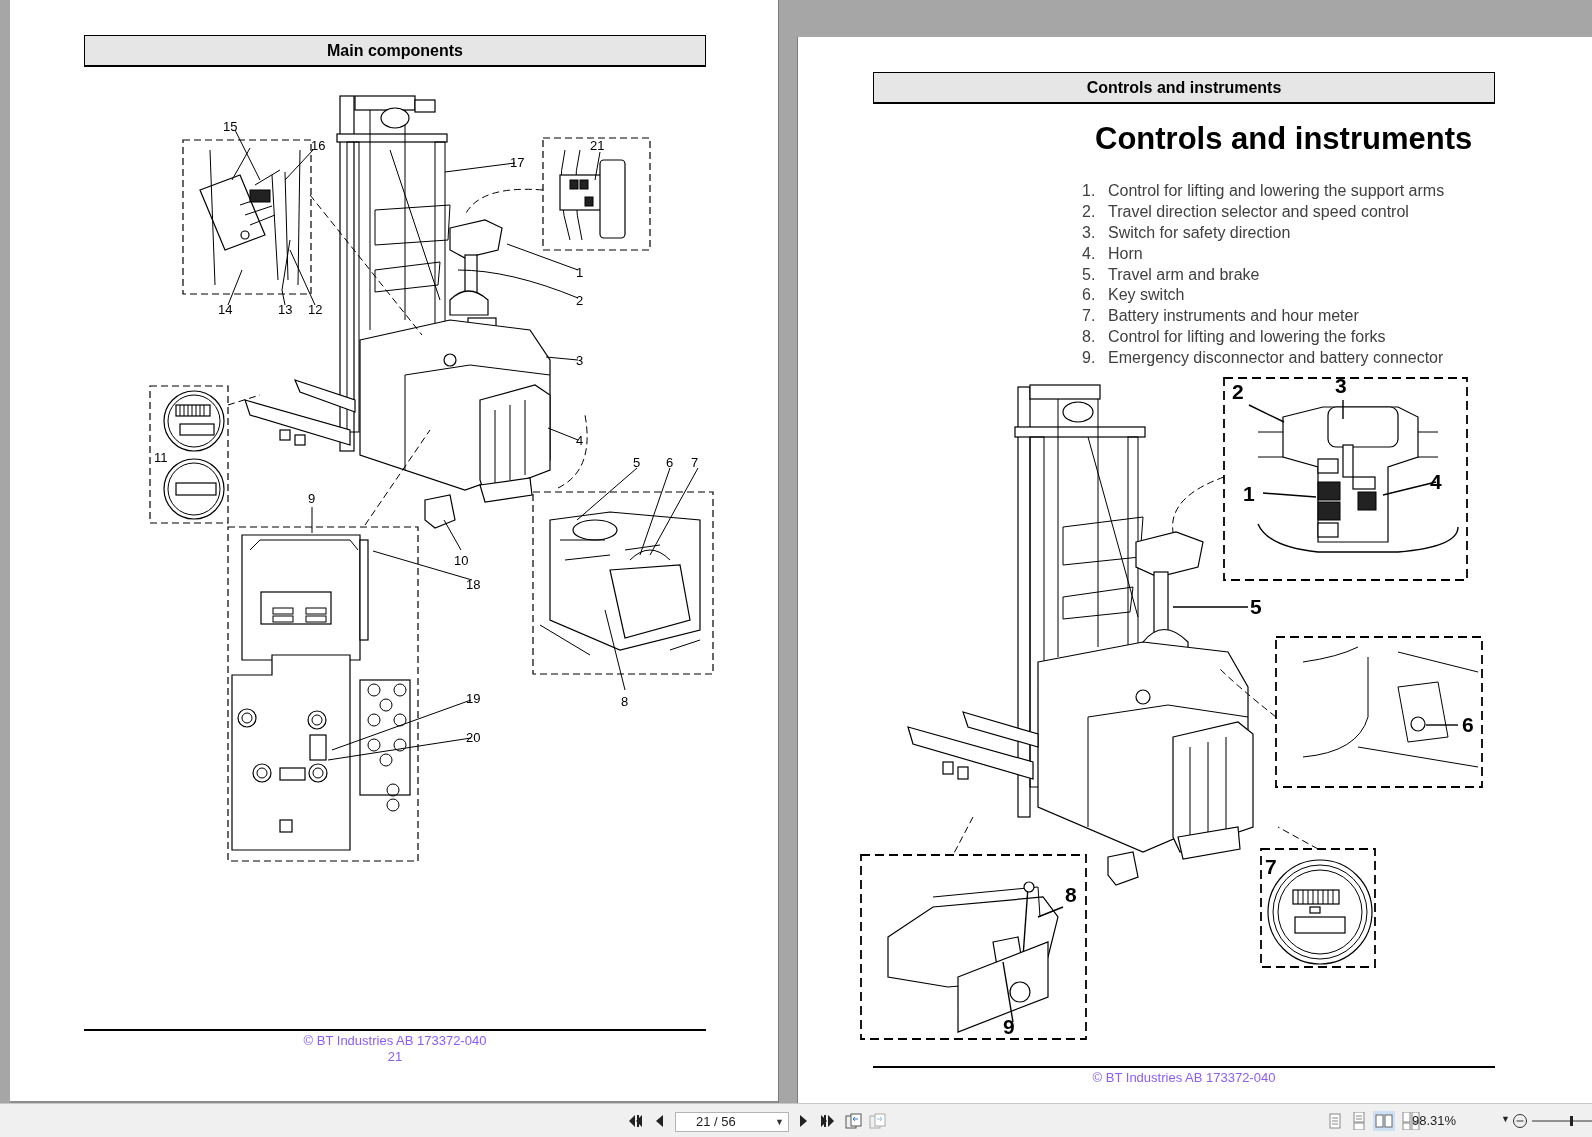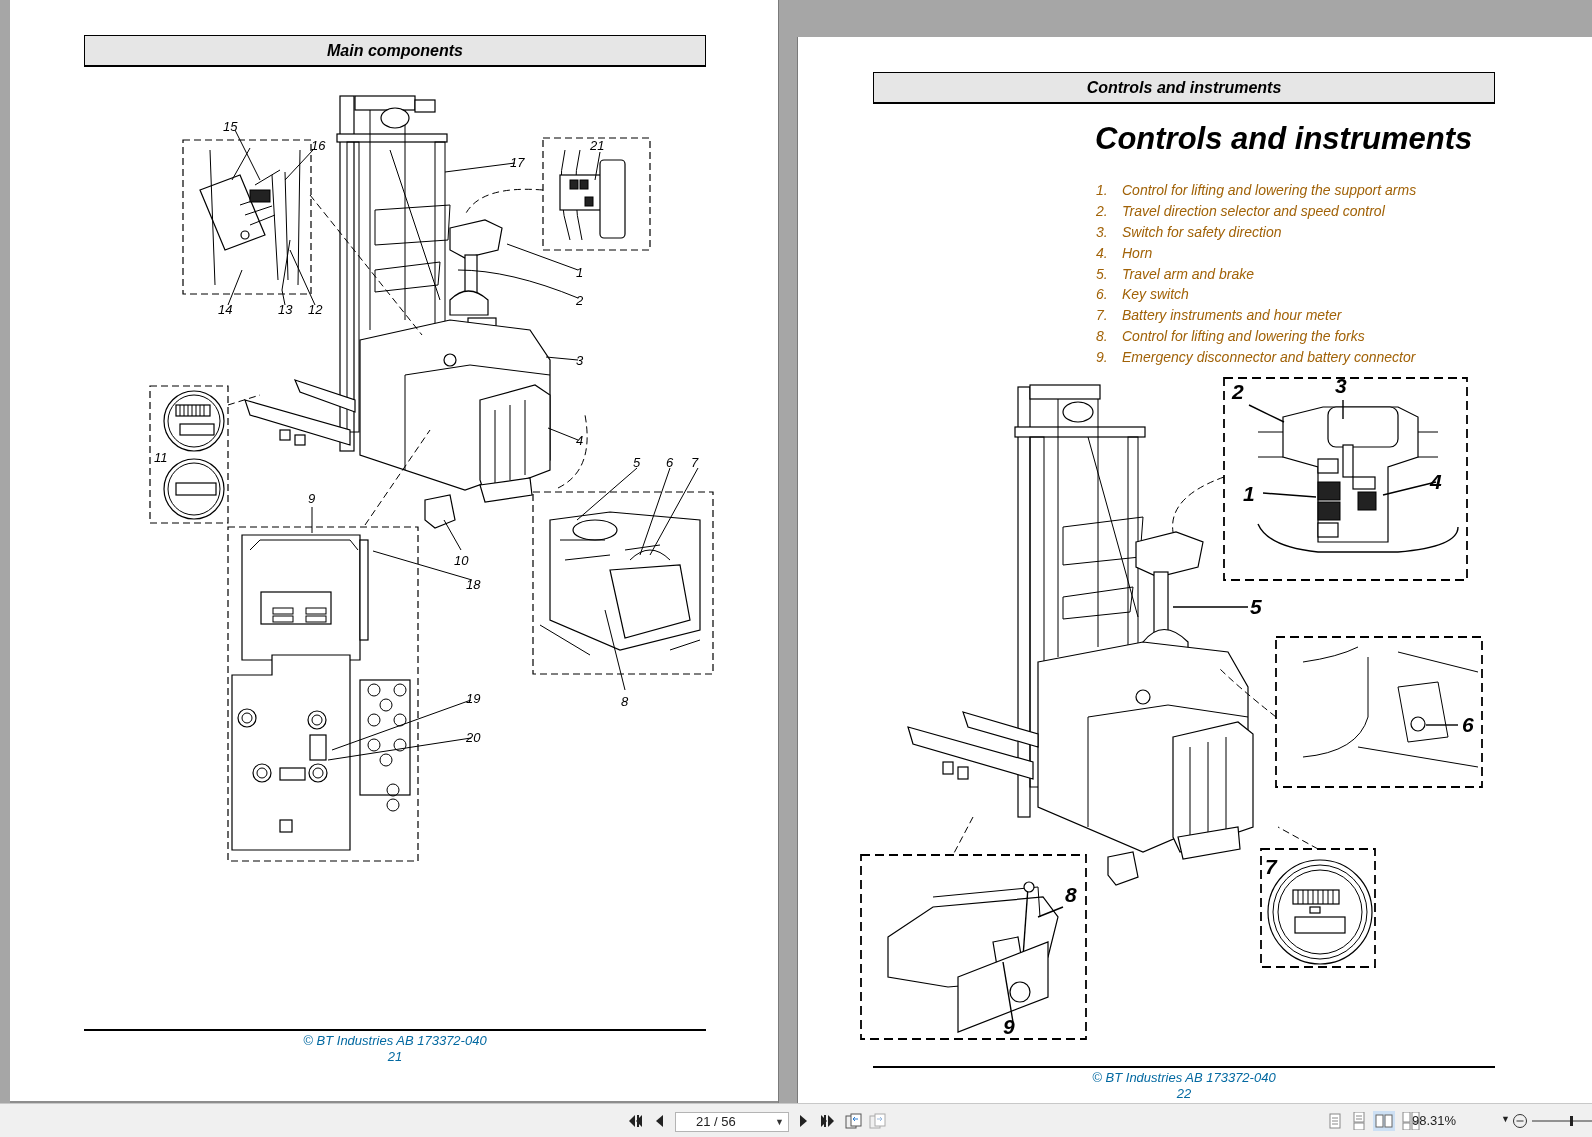--- a/index.html
+++ b/index.html
@@ -1,34 +1,34 @@
 <!DOCTYPE html>
 <html><head>
 <meta charset="utf-8">
 <style>
   * { box-sizing: border-box; margin: 0; padding: 0; }
   html, body { width: 1592px; height: 1137px; overflow: hidden; background: #a0a0a0; font-family: "Liberation Sans", sans-serif; }
   .viewport { position: absolute; left: 0; top: 0; width: 1592px; height: 1103px; background: #a6a6a6; }
-  .page { position: absolute; top: 0; height: 1103px; background: #fff; font-style: italic; }
+  .page { position: absolute; top: 0; height: 1103px; background: #fff; }
   .page.left { left: 10px; width: 769px; border-right: 1px solid #7a7a7a; }
   .page.right { left: 797px; width: 942px; border-left: 1px solid #7a7a7a; margin-top: 37px; }
   .page-bottom-edge { position: absolute; left: 0; right: 0; bottom: 0; height: 2px; background: #8d8d8d; }
   .header-box { position: absolute; top: 35px; height: 32px; background: #e6e6e6; border: 1px solid #000; border-bottom: 2px solid #000; text-align: center; font-weight: bold; font-size: 16px; line-height: 29px; color: #000; }
   .page.left .header-box { left: 74px; width: 622px; }
   .page.right .header-box { left: 75px; width: 622px; }
   .footer-rule { position: absolute; height: 2px; background: #000; top: 1029px; }
   .page.left .footer-rule { left: 74px; width: 622px; }
   .page.right .footer-rule { left: 75px; width: 622px; }
-  .footer-copy, .footer-num { position: absolute; text-align: center; font-size: 13px; color: #0369a1; }
+  .footer-copy, .footer-num { position: absolute; text-align: center; font-size: 13px; color: #8b5cf6; }
   .page.left .footer-copy, .page.left .footer-num { left: 74px; width: 622px; }
   .page.right .footer-copy, .page.right .footer-num { left: 75px; width: 622px; }
   .footer-copy { top: 1033px; }
   .footer-num { top: 1049px; }
   .big-title { position: absolute; left: 297px; top: 84px; font-size: 31px; font-weight: bold; color: #000; white-space: nowrap; }
-  .list { position: absolute; left: 298px; top: 145px; font-size: 14px; color: #a16207; }
+  .list { position: absolute; left: 284px; top: 145px; font-size: 16px; color: #404040; }
   .list li { list-style: none; height: 20.9px; white-space: nowrap; }
   .list .n { display: inline-block; width: 26px; }
   svg.diagram { position: absolute; overflow: visible; }
   svg text { font-family: "Liberation Sans", sans-serif; }
   .callout { font-size: 13px; fill: #000; }
   .callout-b { font-size: 21px; font-weight: bold; fill: #000; }
   .ln { stroke: #000; stroke-width: 1; fill: none; }
   .ln2 { stroke: #000; stroke-width: 1.4; fill: none; }
   .fillw { stroke: #000; stroke-width: 1.2; fill: #fff; }
   .dash { stroke: #000; stroke-width: 1.2; fill: none; stroke-dasharray: 7 4; }
@@ -340,21 +340,20 @@
         <text class="callout-b" x="452" y="577">5</text>
         <text class="callout-b" x="664" y="695">6</text>
         <text class="callout-b" x="467" y="837">7</text>
         <text class="callout-b" x="267" y="865">8</text>
         <text class="callout-b" x="205" y="997">9</text>
       </g>
     </svg>
 
     <div class="footer-rule"></div>
     <div class="footer-copy">© BT Industries AB 173372-040</div>
-    <div class="footer-num">22</div>
     <div class="page-bottom-edge"></div>
   </div>
 </div>
 
 <div class="toolbar">
   <div class="tb-btn" style="left:627px;width:18px">
     <svg width="16" height="14">
         <path d="M7 1 L1 7 L7 13 Z" fill="#222"></path>
         <path d="M14 1 L8 7 L14 13 Z" fill="#222"></path>
         <rect x="9" y="1" width="2" height="12" fill="#222"></rect>

